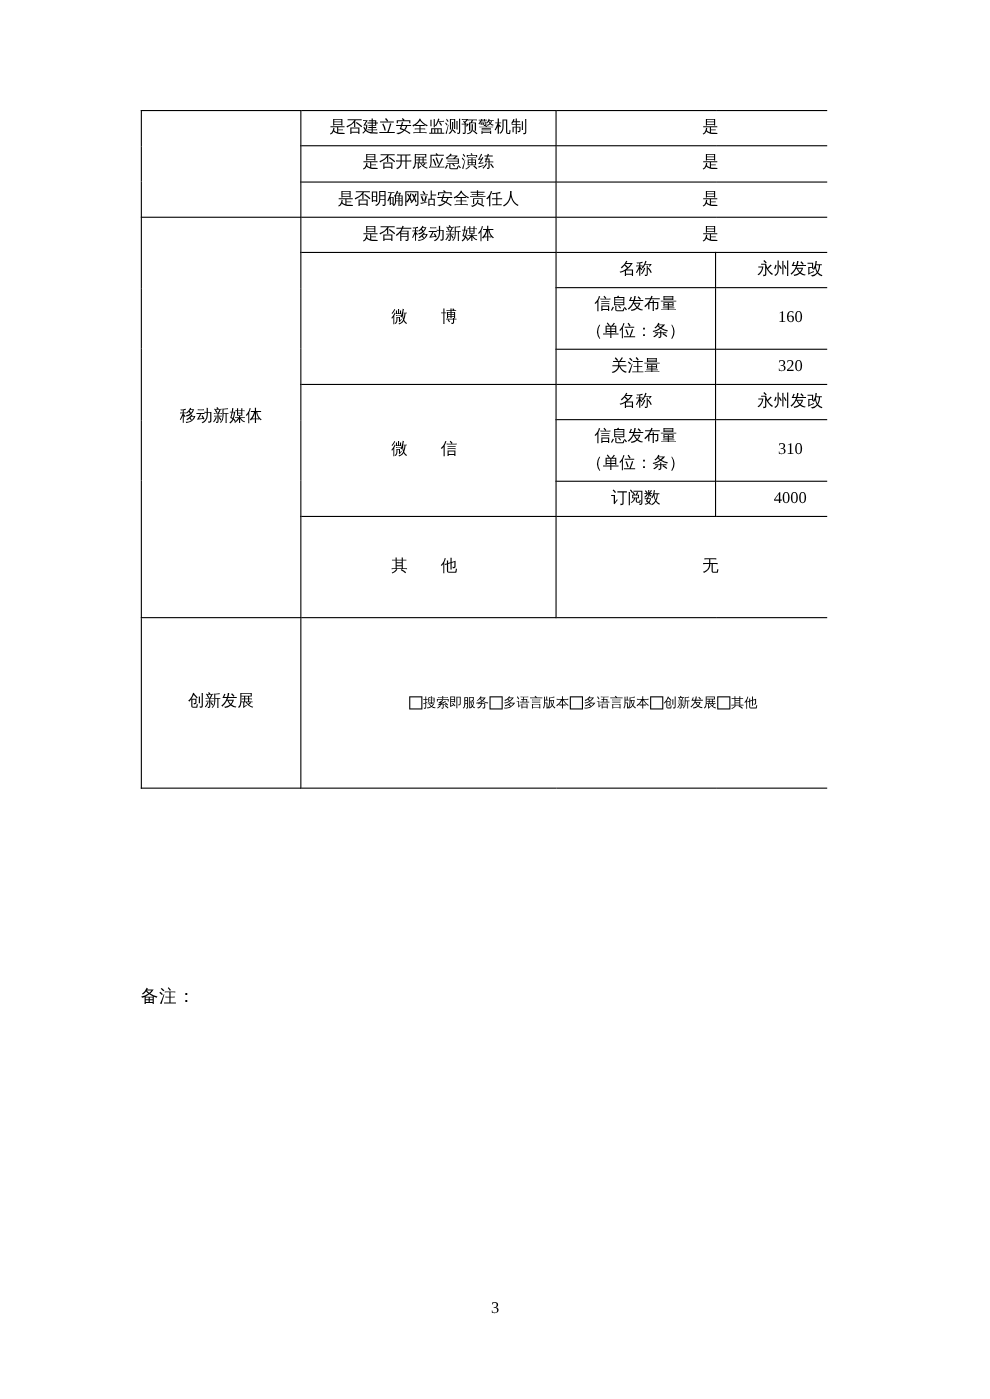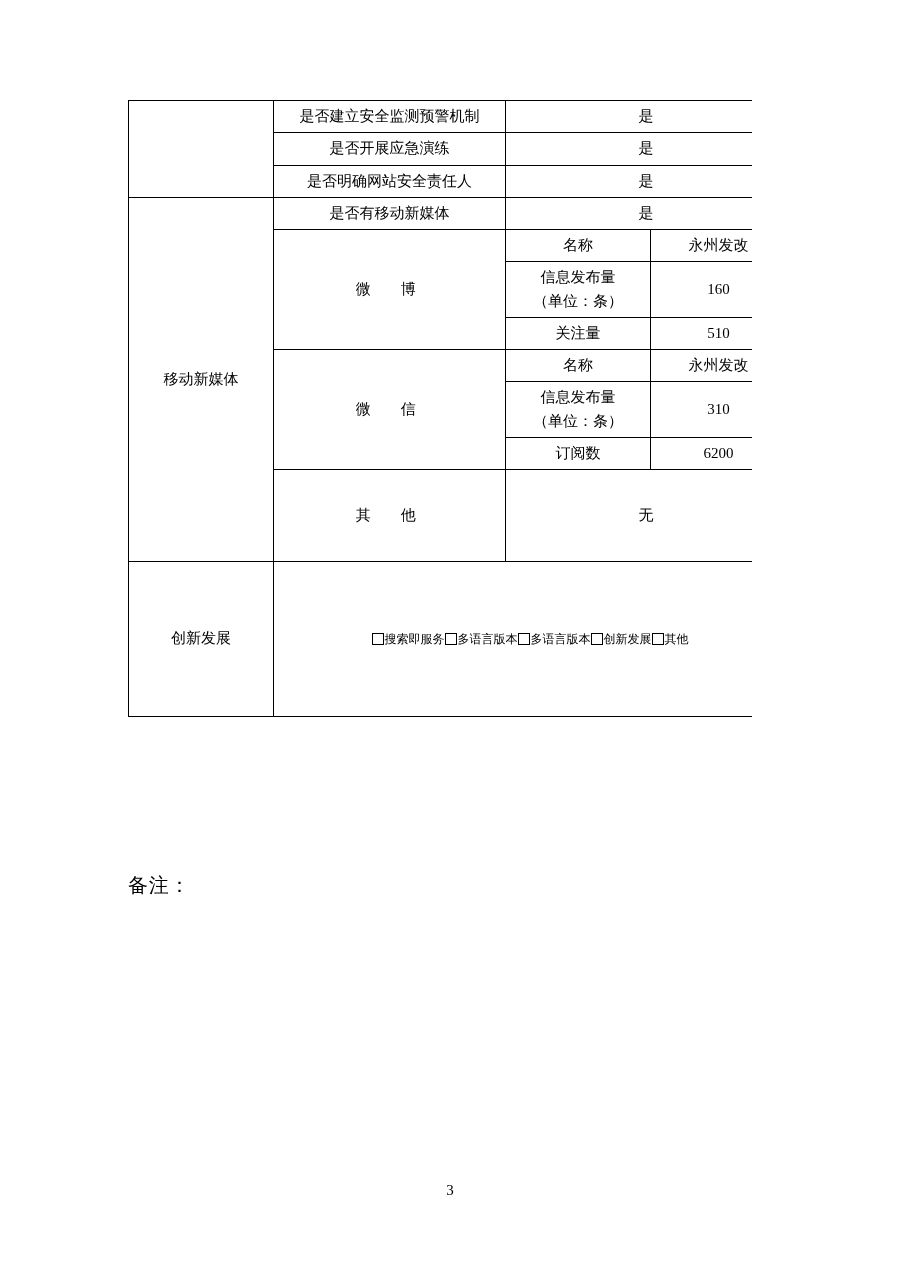--- a/index.html
+++ b/index.html
@@ -70,22 +70,22 @@
     width: 12px;
     height: 12px;
     border: 1.3px solid #000;
     margin-right: 1px;
     vertical-align: middle;
     box-sizing: border-box;
   }
   .remark {
     position: absolute;
     left: 128px;
-    top: 872px;
-    font-size: 20px;
+    top: 896px;
+    font-size: 16px;
     letter-spacing: 0.04em;
   }
   .page-number {
     position: absolute;
     left: 0;
     top: 1182px;
     width: 900px;
     text-align: center;
     font-size: 15px;
   }
@@ -131,38 +131,38 @@
       </tr>
       <tr>
         <td class="two-line">
           <div>信息发布量</div>
           <div>（单位：条）</div>
         </td>
         <td>160</td>
       </tr>
       <tr>
         <td>关注量</td>
-        <td>510</td>
+        <td>320</td>
       </tr>
 
       <tr>
         <td rowspan="3" class="wide-label">微　信</td>
         <td>名称</td>
         <td>永州发改</td>
       </tr>
       <tr>
         <td class="two-line">
           <div>信息发布量</div>
           <div>（单位：条）</div>
         </td>
         <td>310</td>
       </tr>
       <tr>
         <td>订阅数</td>
-        <td>6200</td>
+        <td>4000</td>
       </tr>
 
       <tr style="height:92px">
         <td class="wide-label">其　他</td>
         <td colspan="2">无</td>
       </tr>
 
       <tr style="height:155px">
         <td class="cat-label">创新发展</td>
         <td colspan="3" class="innovate-cell">

